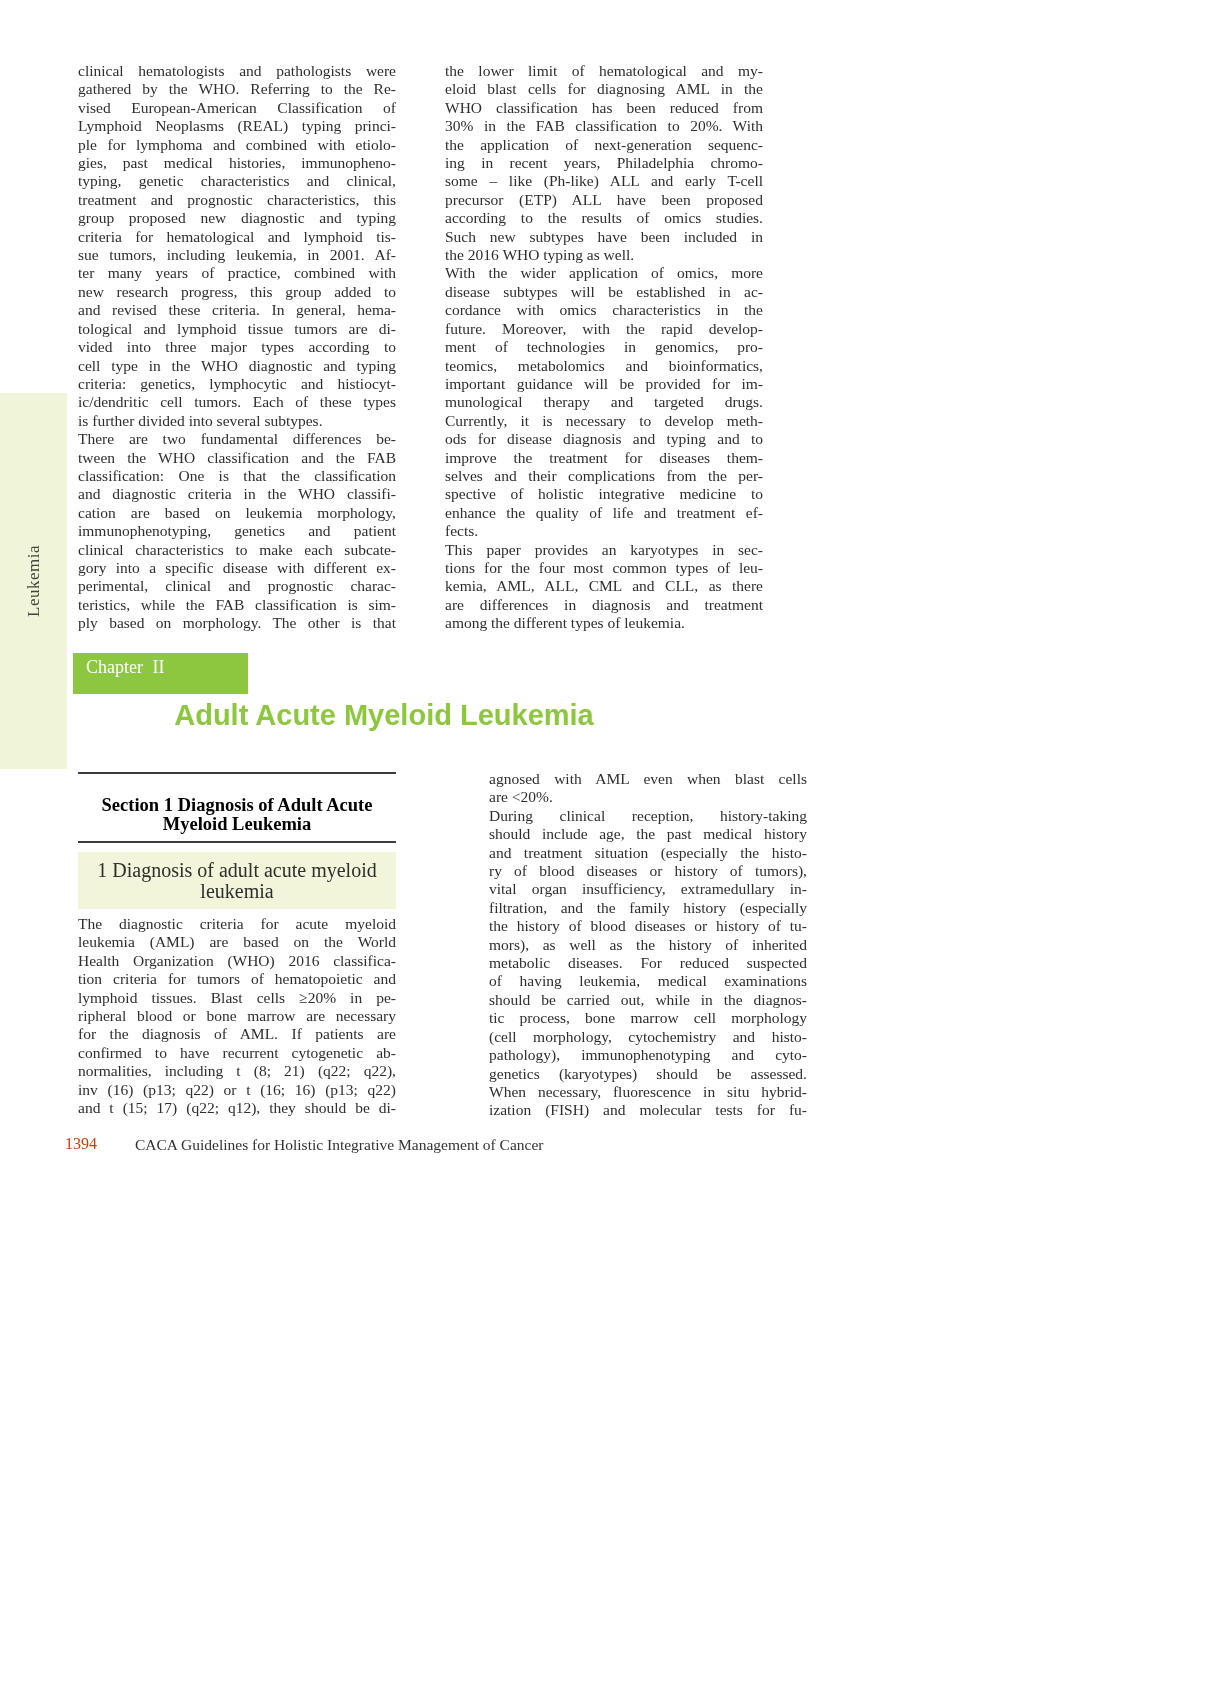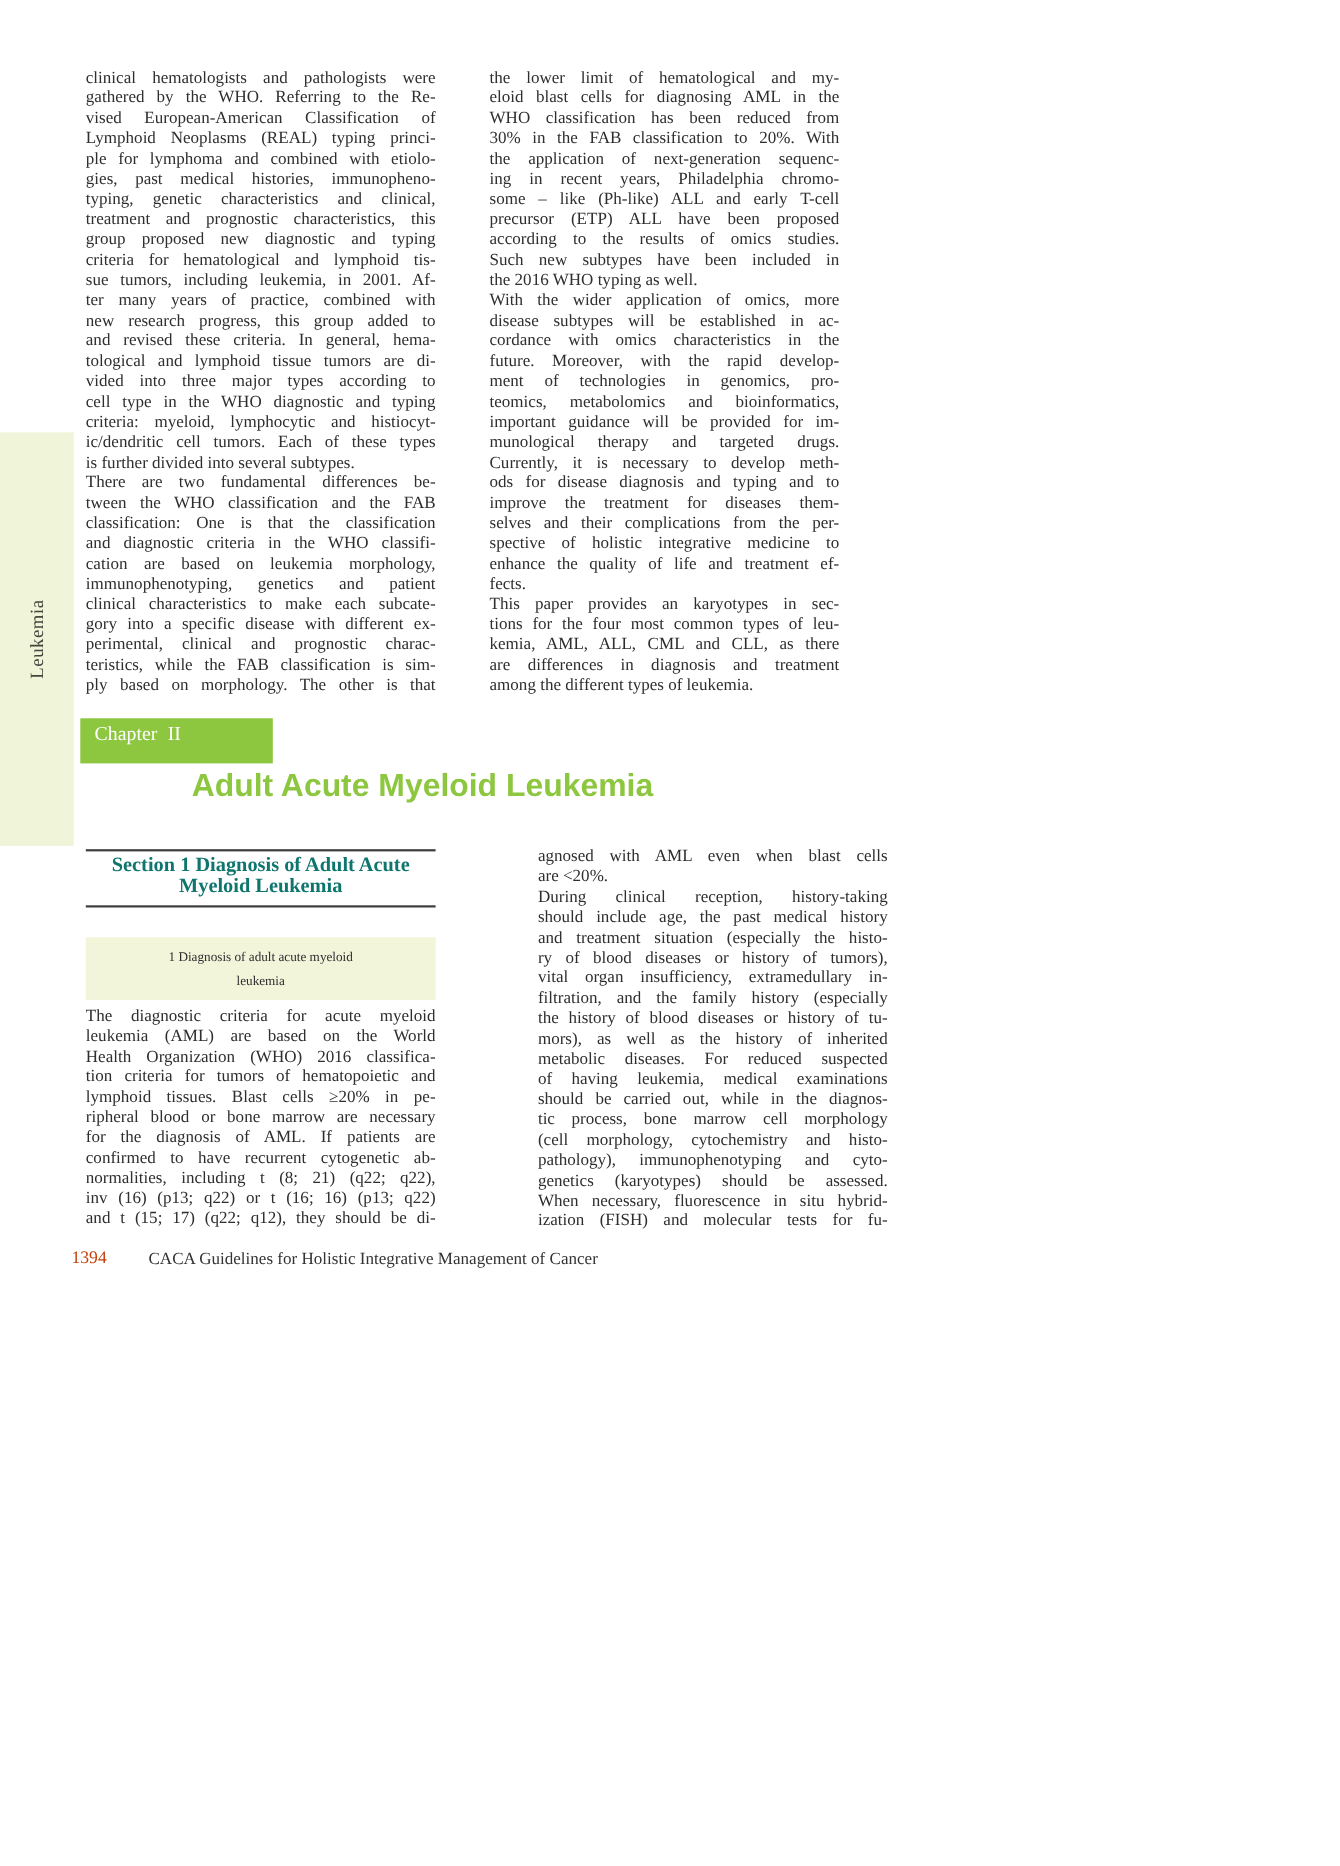--- a/index.html
+++ b/index.html
@@ -33,28 +33,28 @@
   
   .chapter-title {
     position:absolute; left:78px; top:698px; width:612px; text-align:center;
     font-family:"Liberation Sans","DejaVu Sans",sans-serif; font-weight:700;
     font-size:29px; line-height:34px; color:#8dc63f;
   }
   
   .section-hd {
     position:absolute; left:78px; top:772px; width:318px; box-sizing:border-box;
     border-top:2.5px solid #3c3c3c; border-bottom:2.5px solid #3c3c3c;
-    padding:4px 0 7px; text-align:center; font-weight:700;
-    font-size:18.5px; line-height:19px; color:#0f766e;
+    padding:22px 0 7px; text-align:center; font-weight:700;
+    font-size:18.5px; line-height:19px; color:#000000;
   }
   
   .subsection-box {
     position:absolute; left:78px; top:852px; width:318px; height:57px;
     box-sizing:border-box; background:#f2f5da; text-align:center;
-    font-size:12px; line-height:21px; padding-top:8px; color:#2e2e2e;
+    font-size:20px; line-height:21px; padding-top:8px; color:#2e2e2e;
   }
   
   .footer { position:absolute; left:65px; top:1135px; height:20px; }
   .footer .page-num {
     position:absolute; left:0; top:0;
     font-family:Liberation Serif, serif;
     font-size:16px; color:#c2410c;
   }
   .footer .book-title {
     position:absolute; left:70px; top:1px; white-space:nowrap;
@@ -81,21 +81,21 @@
       <div class="jline">treatment and prognostic characteristics, this</div>
       <div class="jline">group proposed new diagnostic and typing</div>
       <div class="jline">criteria for hematological and lymphoid tis-</div>
       <div class="jline">sue tumors, including leukemia, in 2001. Af-</div>
       <div class="jline">ter many years of practice, combined with</div>
       <div class="jline">new research progress, this group added to</div>
       <div class="jline">and revised these criteria. In general, hema-</div>
       <div class="jline">tological and lymphoid tissue tumors are di-</div>
       <div class="jline">vided into three major types according to</div>
       <div class="jline">cell type in the WHO diagnostic and typing</div>
-      <div class="jline">criteria: myeloid, lymphocytic and histiocyt-</div>
+      <div class="jline">criteria: genetics, lymphocytic and histiocyt-</div>
       <div class="jline">ic/dendritic cell tumors. Each of these types</div>
       <div class="jline pend">is further divided into several subtypes.</div>
       <div class="jline">There are two fundamental differences be-</div>
       <div class="jline">tween the WHO classification and the FAB</div>
       <div class="jline">classification: One is that the classification</div>
       <div class="jline">and diagnostic criteria in the WHO classifi-</div>
       <div class="jline">cation are based on leukemia morphology,</div>
       <div class="jline">immunophenotyping, genetics and patient</div>
       <div class="jline">clinical characteristics to make each subcate-</div>
       <div class="jline">gory into a specific disease with different ex-</div>

